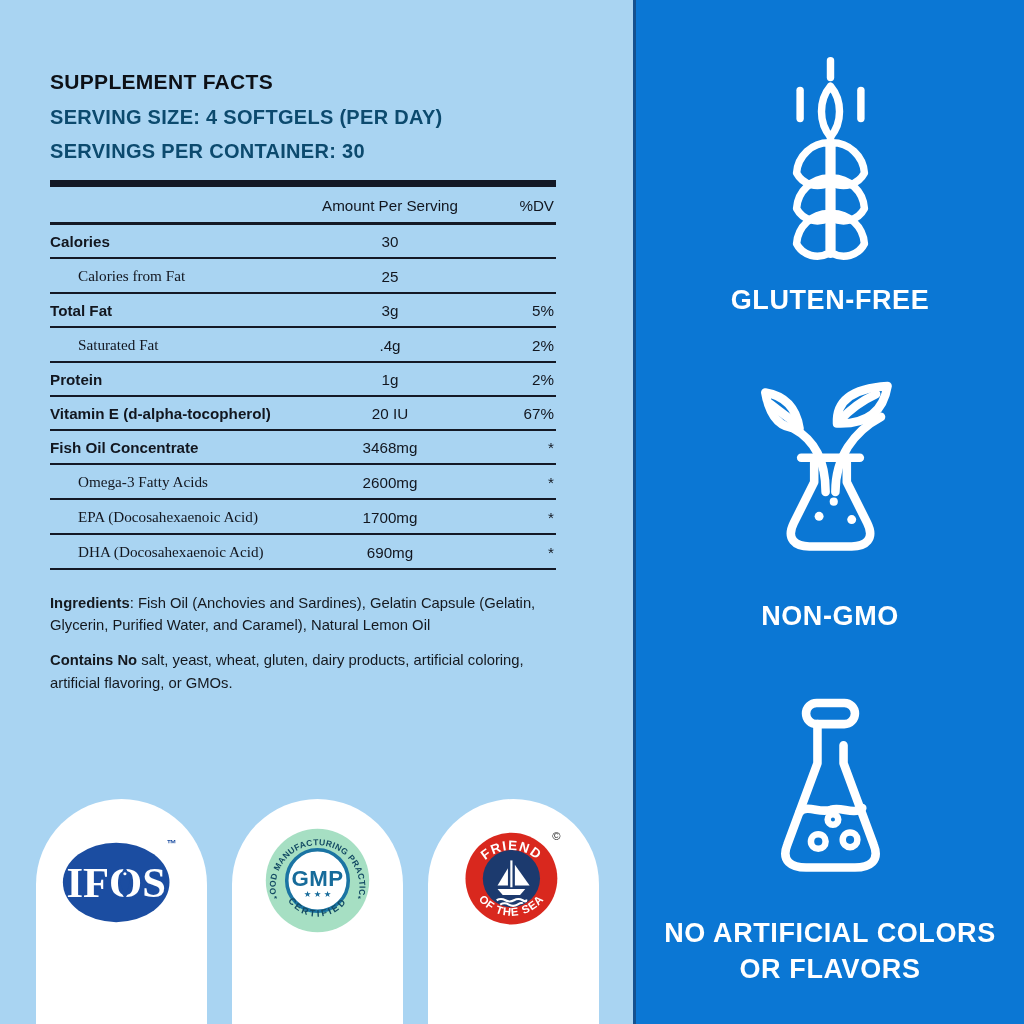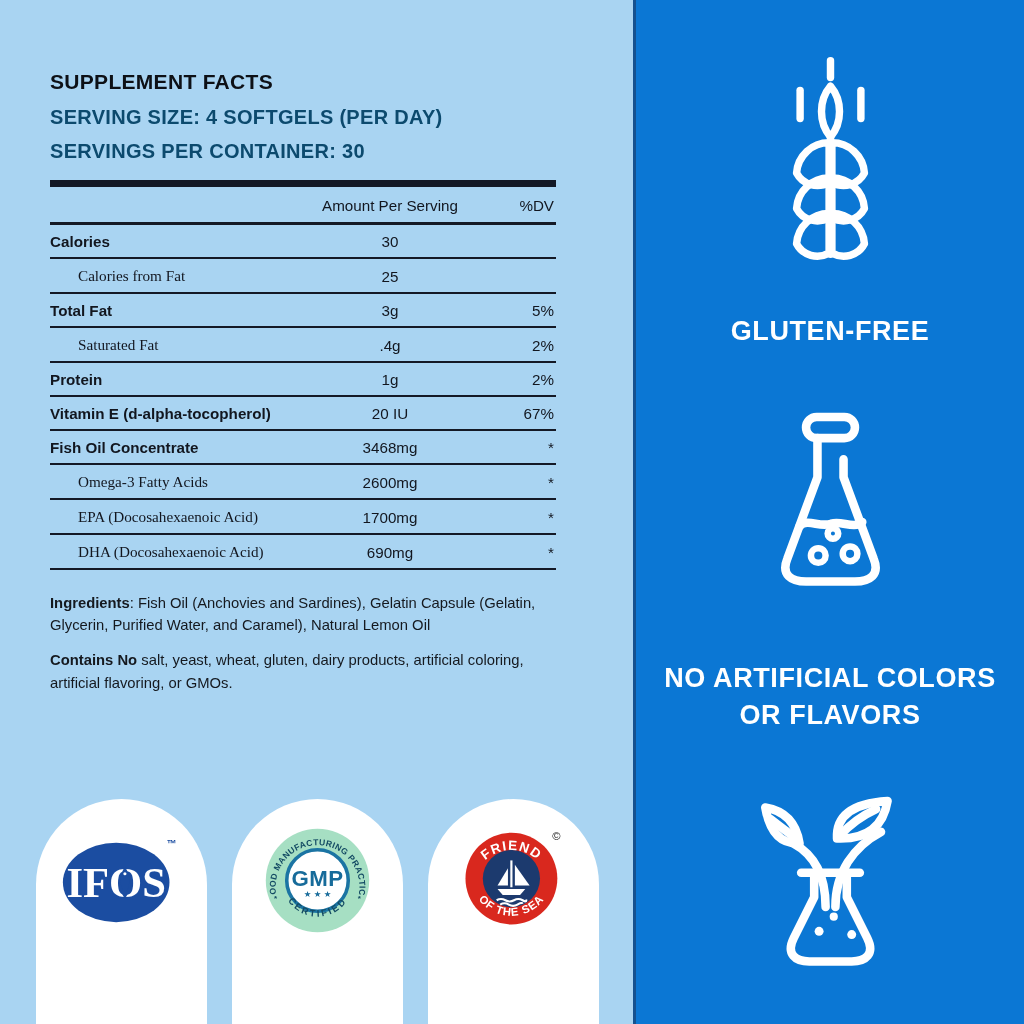--- a/index.html
+++ b/index.html
@@ -36,21 +36,21 @@
   .pill{width:171px;height:225px;background:#ffffff;border-radius:88px 88px 0 0;
         display:flex;justify-content:center;align-items:flex-start;}
   .pill .logo-ifos{margin-top:32px;}
   .pill .logo-gmp{margin-top:28px;}
   .pill .logo-fots{margin-top:25px;}
 
   
   .right{flex:1;height:1024px;background:#0b77d4;border-left:3px solid #15518f;
          display:flex;flex-direction:column;align-items:center;box-sizing:border-box;
          padding-top:55px;}
-  .feature{display:flex;flex-direction:column;align-items:center;gap:31px;}
+  .feature{display:flex;flex-direction:column;align-items:center;}
   .feature-label{margin-top:22px;font-size:27px;font-weight:bold;letter-spacing:.6px;
                  color:#ffffff;text-align:center;max-width:360px;line-height:1.35;}
   .f2{margin-top:58px;}
   .f3{margin-top:58px;}
   .oline{stroke:#ffffff;stroke-width:10.5;fill:none;stroke-linecap:round;stroke-linejoin:round;}
 </style>
 </head>
 <body>
 
 <div class="left">
@@ -199,42 +199,42 @@
       <path class="oline" d="M98,124 A46,46 0 0 0 52,167 A33,33 0 0 0 98,180 Z"></path>
       <path class="oline" d="M102,124 A46,46 0 0 1 148,167 A33,33 0 0 1 102,180 Z"></path>
       <path class="oline" d="M98,174 A46,46 0 0 0 52,217 A33,33 0 0 0 98,230 Z"></path>
       <path class="oline" d="M102,174 A46,46 0 0 1 148,217 A33,33 0 0 1 102,230 Z"></path>
       <path class="oline" d="M98,224 A46,46 0 0 0 52,267 A33,33 0 0 0 98,280 Z"></path>
       <path class="oline" d="M102,224 A46,46 0 0 1 148,267 A33,33 0 0 1 102,280 Z"></path>
     </svg>
     <div class="feature-label">GLUTEN-FREE</div>
   </div>
 
-  <div class="feature f3">
-    <svg width="163" height="200" viewBox="0 0 200 245">
-      <rect class="oline" x="70" y="12" width="60" height="26" rx="13"></rect>
-      <path class="oline" d="M84,38 L84,86 L47,186 C39,206 52,214 70,214 L130,214 C148,214 161,206 153,186 L116,86 L116,64"></path>
-      <path class="oline" d="M62,146 C72,136 86,148 101,143 C114,139 128,150 139,141"></path>
-      <circle cx="85" cy="182" r="9" stroke="#ffffff" stroke-width="8" fill="none"></circle>
-      <circle cx="124" cy="180" r="9" stroke="#ffffff" stroke-width="8" fill="none"></circle>
-      <circle cx="103" cy="155" r="6.5" stroke="#ffffff" stroke-width="8" fill="none"></circle>
-    </svg>
-    <div class="feature-label">NO ARTIFICIAL COLORS OR FLAVORS</div>
-  </div>
-
   <div class="feature f2">
     <svg width="163" height="200" viewBox="0 0 200 245">
       <path class="oline" d="M64,100 H136"></path>
       <path class="oline" d="M80,106 V130 L55,180 C45,200 57,209 74,209 H126 C143,209 155,200 145,180 L120,130 V106"></path>
       <path class="oline" d="M94,142 C94,104 80,78 54,64"></path>
       <path class="oline" d="M106,142 C106,100 128,68 162,50"></path>
       <path class="oline" d="M62,64 Q28,66 20,20 Q56,26 62,64 Z"></path>
       <path class="oline" d="M26,34 Q44,48 58,58"></path>
       <path class="oline" d="M108,58 Q106,16 170,12 Q162,60 108,58 Z"></path>
       <path class="oline" d="M156,22 Q130,34 112,54"></path>
       <circle cx="86" cy="172" r="5.5" fill="#ffffff"></circle>
       <circle cx="104" cy="154" r="5" fill="#ffffff"></circle>
       <circle cx="126" cy="176" r="5.5" fill="#ffffff"></circle>
     </svg>
     <div class="feature-label">NON-GMO</div>
   </div>
 
+  <div class="feature f3">
+    <svg width="163" height="200" viewBox="0 0 200 245">
+      <rect class="oline" x="70" y="12" width="60" height="26" rx="13"></rect>
+      <path class="oline" d="M84,38 L84,86 L47,186 C39,206 52,214 70,214 L130,214 C148,214 161,206 153,186 L116,86 L116,64"></path>
+      <path class="oline" d="M62,146 C72,136 86,148 101,143 C114,139 128,150 139,141"></path>
+      <circle cx="85" cy="182" r="9" stroke="#ffffff" stroke-width="8" fill="none"></circle>
+      <circle cx="124" cy="180" r="9" stroke="#ffffff" stroke-width="8" fill="none"></circle>
+      <circle cx="103" cy="155" r="6.5" stroke="#ffffff" stroke-width="8" fill="none"></circle>
+    </svg>
+    <div class="feature-label">NO ARTIFICIAL COLORS OR FLAVORS</div>
+  </div>
+
 </div>
 
 </body></html>

